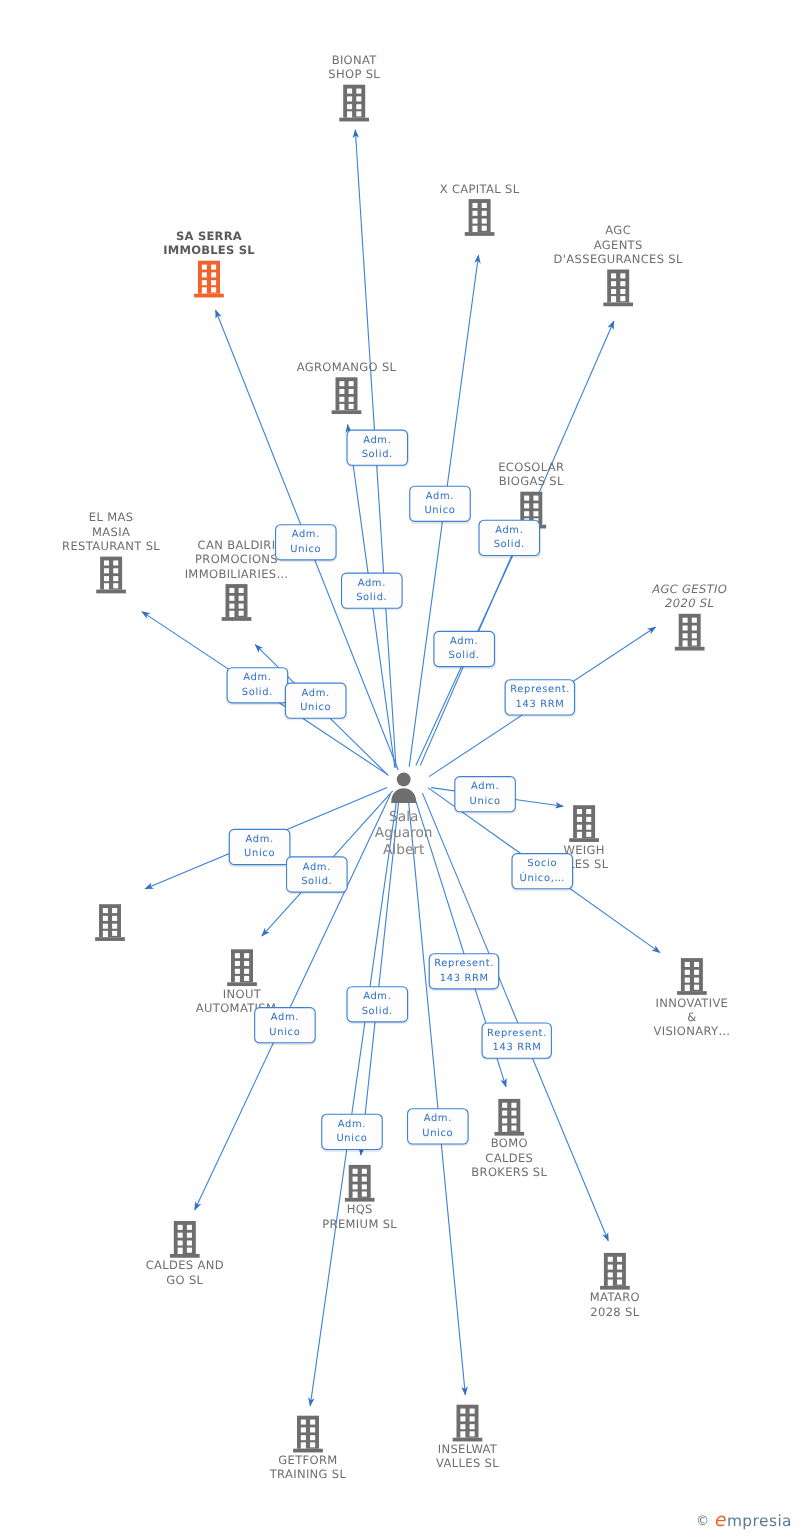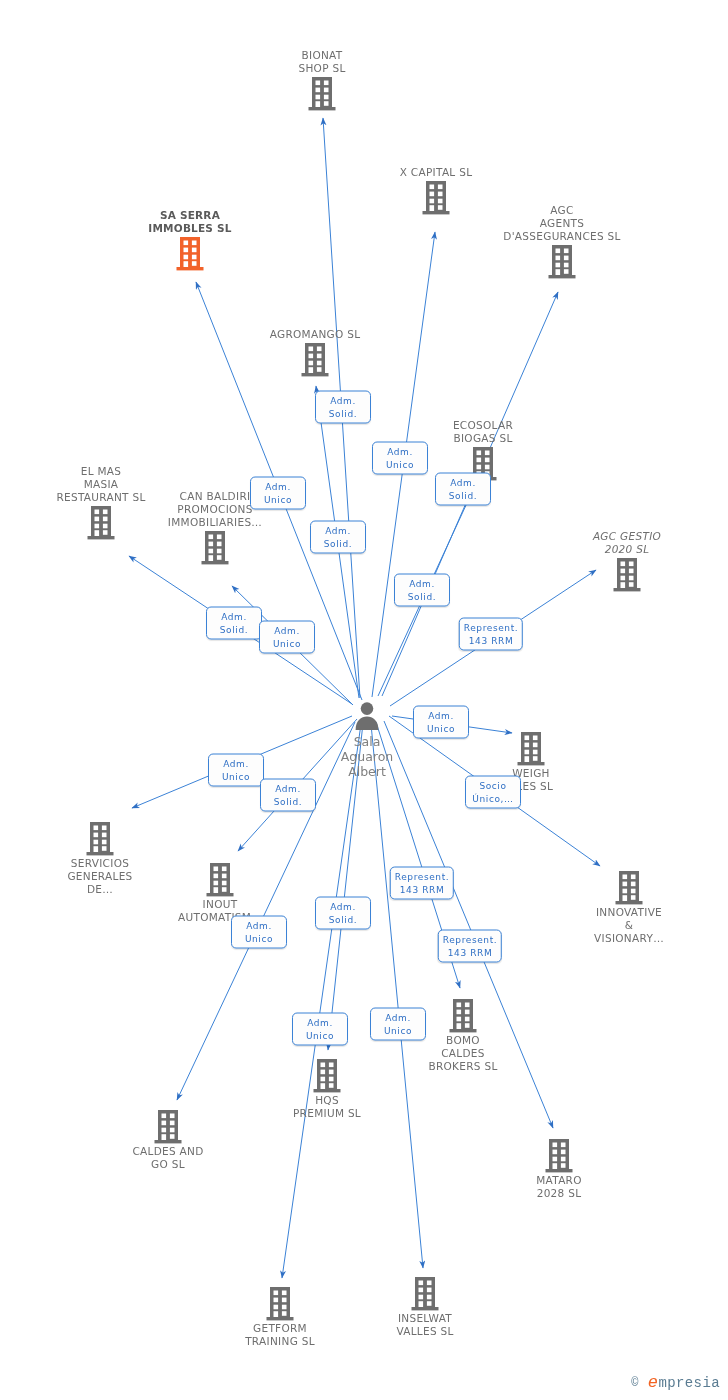--- a/index.html
+++ b/index.html
@@ -20,21 +20,21 @@
         white-space:pre-line;}
 
   .elabel{position:absolute;transform:translate(-50%,-50%);
         border:1px solid #3b82d6;border-radius:5px;background:#fdfdfd;
         color:#2f6fc4;font-size:9px;line-height:12.5px;
         padding:3px 4px;text-align:center;white-space:pre-line;
         letter-spacing:.6px;box-shadow:0 1px 1px rgba(0,0,0,.10);
         min-width:46px;}
 
   .wm{position:absolute;right:8px;bottom:8px;font-size:14px;
-      color:#5a7c92;letter-spacing:.4px;font-family:Liberation Mono, monospace;}
+      color:#5a7c92;letter-spacing:.4px;}
   .wm .e{color:#f26322;font-style:italic;font-size:17px;}
   .wm .c{font-size:12px;vertical-align:1px;}
 </style>
 </head>
 <body>
 
 <div id="canvas">
 
   <svg class="edges" viewBox="0 0 728 1400" xmlns="http://www.w3.org/2000/svg">
     <defs>
@@ -233,23 +233,20 @@
           <rect x="8.5" y="4.5" width="4.6" height="4.6" fill="#fff"></rect>
           <rect x="16.9" y="4.5" width="4.6" height="4.6" fill="#fff"></rect>
           <rect x="8.5" y="11.6" width="4.6" height="4.6" fill="#fff"></rect>
           <rect x="16.9" y="11.6" width="4.6" height="4.6" fill="#fff"></rect>
           <rect x="8.5" y="18.7" width="4.6" height="4.6" fill="#fff"></rect>
           <rect x="16.9" y="18.7" width="4.6" height="4.6" fill="#fff"></rect>
           <rect x="8.5" y="25.2" width="4.6" height="5.8" fill="#fff"></rect>
           <rect x="16.9" y="25.2" width="4.6" height="4.6" fill="#fff"></rect>
           <rect x="1.5" y="31" width="27" height="3.4" fill="#6e6e6e"></rect>
         </svg>
-        <div class="label">SERVICIOS
-GENERALES
-DE…</div>
       </div>
       <div class="node" style="left: 220px; top: 861px;">
         <svg class="ico" width="30" height="36" viewBox="0 0 30 36">
           <rect x="5" y="1" width="20" height="30" fill="#6e6e6e"></rect>
           <rect x="8.5" y="4.5" width="4.6" height="4.6" fill="#fff"></rect>
           <rect x="16.9" y="4.5" width="4.6" height="4.6" fill="#fff"></rect>
           <rect x="8.5" y="11.6" width="4.6" height="4.6" fill="#fff"></rect>
           <rect x="16.9" y="11.6" width="4.6" height="4.6" fill="#fff"></rect>
           <rect x="8.5" y="18.7" width="4.6" height="4.6" fill="#fff"></rect>
           <rect x="16.9" y="18.7" width="4.6" height="4.6" fill="#fff"></rect>

